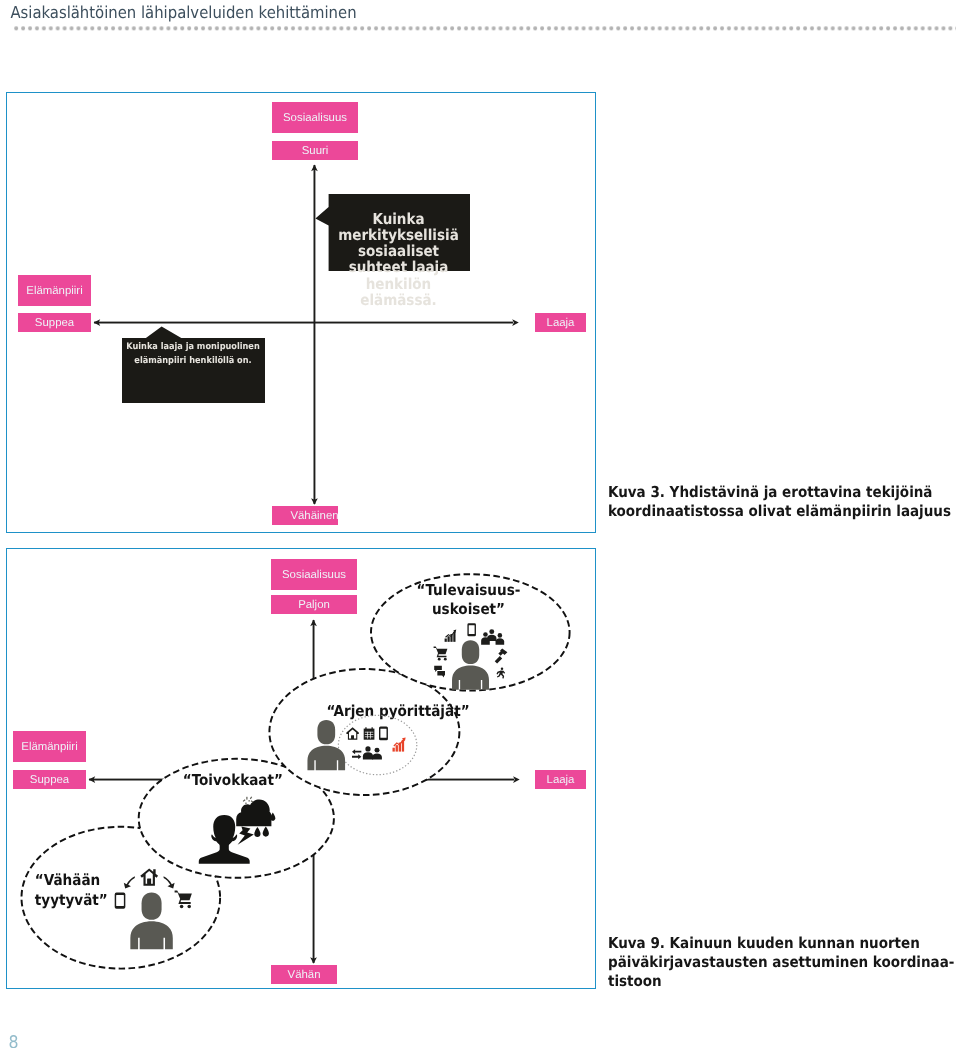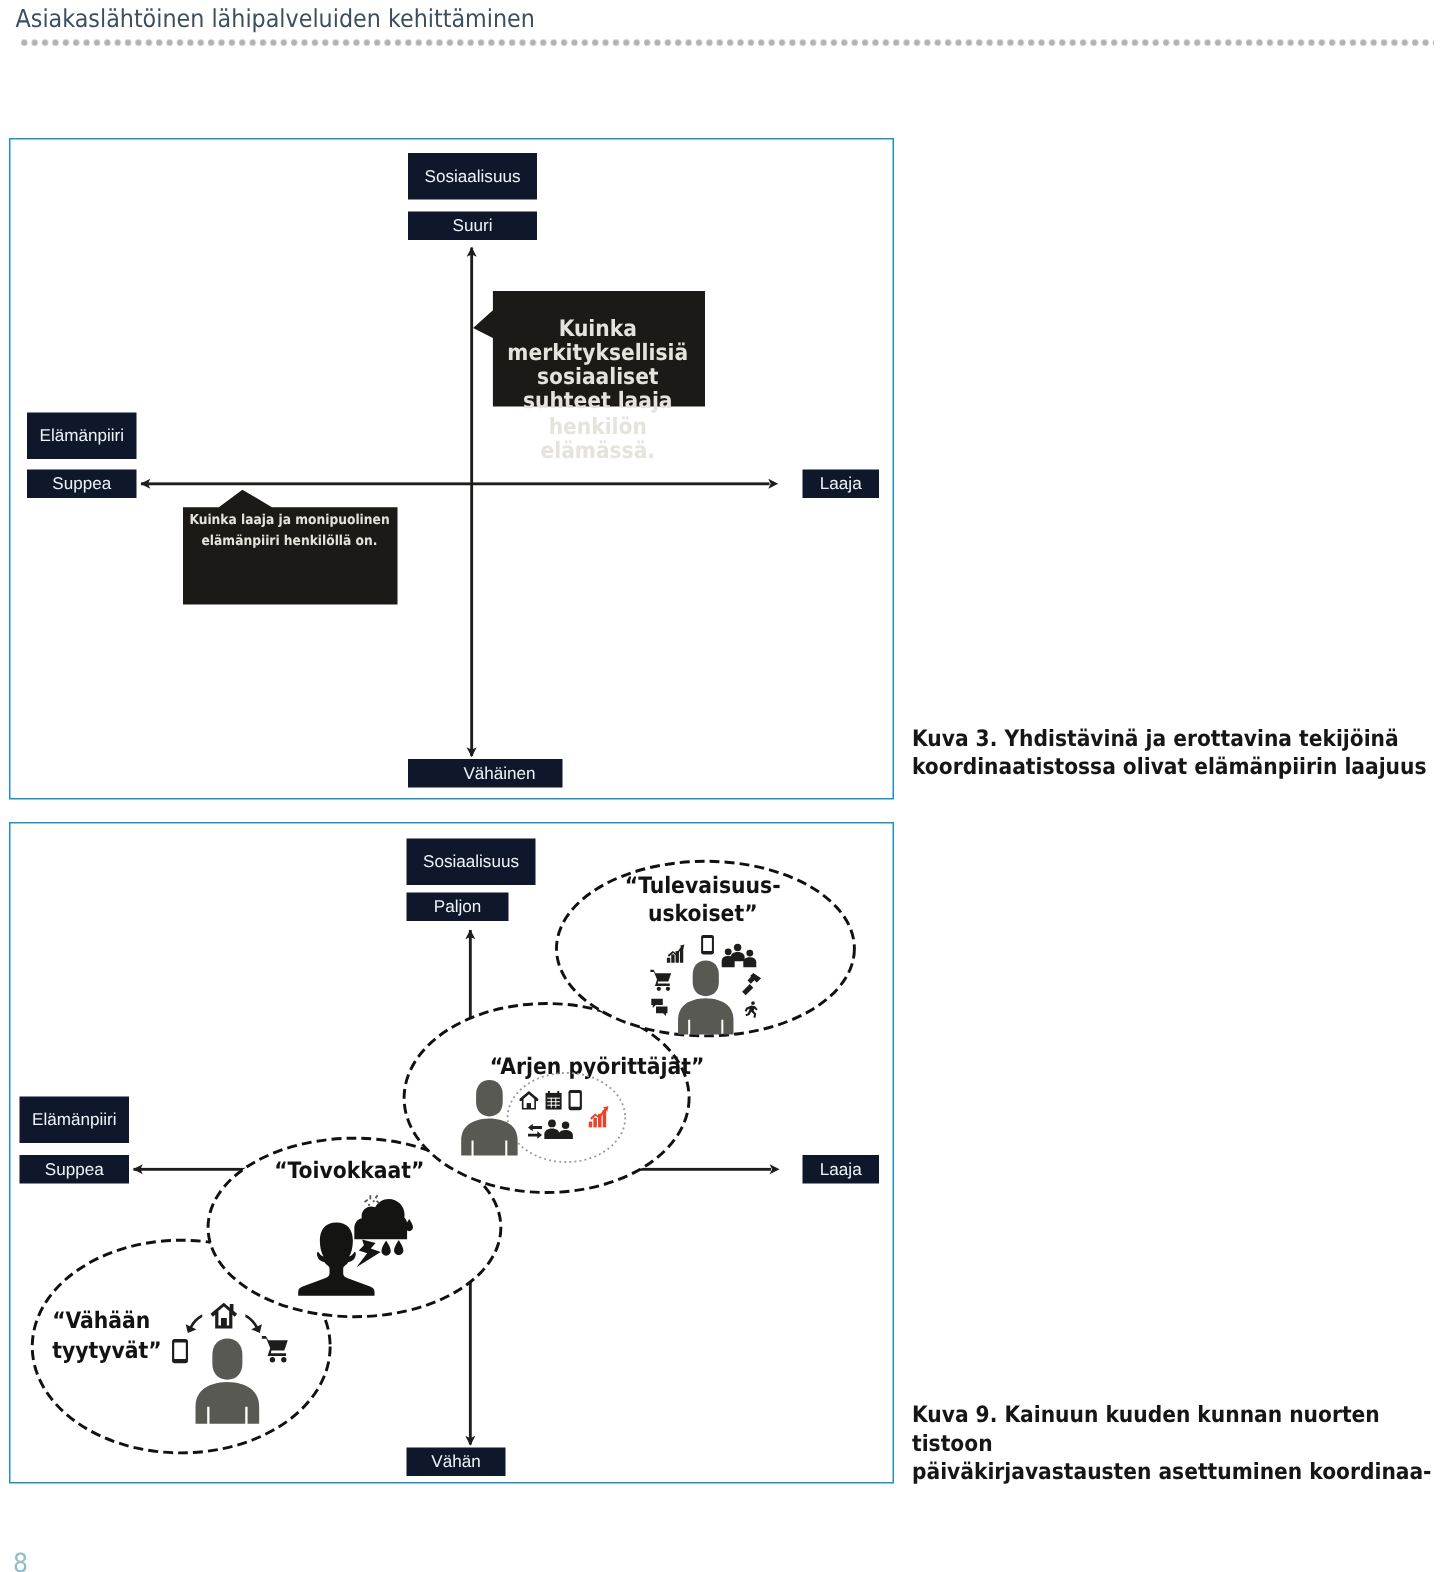--- a/index.html
+++ b/index.html
@@ -9,21 +9,21 @@
 
   
   .hdr-title{position:absolute;left:10.4px;top:3.2px;font-family:"DejaVu Sans Condensed","DejaVu Sans",sans-serif;
     font-size:16.5px;color:#3d4f5d;white-space:nowrap;}
   .hdr-dots{position:absolute;left:0;top:0;width:960px;height:36px;}
 
   
   .fig-frame{position:absolute;border:1.75px solid #1e91c8;background:#fff;box-sizing:border-box;}
 
   
-  .blbl{position:absolute;background:#0f172a;color:#eef3f8;display:flex;
+  .blbl{position:absolute;background:#ec4899;color:#eef3f8;display:flex;
     align-items:center;justify-content:center;box-sizing:border-box;
     font-family:"Liberation Sans",sans-serif;font-size:11.4px;line-height:1;padding-top:2px;}
 
   
   .caption{position:absolute;font-family:"DejaVu Sans Condensed","DejaVu Sans",sans-serif;font-weight:bold;
     font-size:15px;line-height:19.1px;color:#161616;white-space:nowrap;}
 
   
   .elabel{position:absolute;font-family:"DejaVu Sans Condensed","DejaVu Sans",sans-serif;font-weight:bold;
     font-size:15.1px;line-height:19.6px;color:#131313;white-space:nowrap;}
@@ -62,21 +62,21 @@
       <polygon points="93.6,322.55 100.2,319.2 98.6,322.55 100.2,325.9"></polygon>
       <polygon points="518.8,322.55 512.2,319.2 513.8,322.55 512.2,325.9"></polygon>
     </g>
   </svg>
 
   <div class="blbl" style="left:272px;top:102px;width:86px;height:31px;">Sosiaalisuus</div>
   <div class="blbl" style="left:272px;top:141px;width:86px;height:19px;">Suuri</div>
   <div class="blbl" style="left:18px;top:275px;width:73px;height:31px;">Elämänpiiri</div>
   <div class="blbl" style="left:18px;top:313px;width:73px;height:19px;">Suppea</div>
   <div class="blbl" style="left:535px;top:313px;width:51px;height:19px;">Laaja</div>
-  <div class="blbl" style="left:272px;top:506px;width:103px;height:19px;padding-left:19px;">Vähäinen</div>
+  <div class="blbl" style="left:272px;top:506px;width:66px;height:19px;padding-left:19px;">Vähäinen</div>
 
   <svg class="svgabs" width="960" height="1048" style="pointer-events:none">
     <path d="M328.6,194 H470 V271 H328.6 V225.4 L315.4,218.6 L328.6,206.9 Z" fill="#1b1a16"></path>
   </svg>
   <div style="position:absolute;left:327.5px;top:210.6px;width:142px;text-align:center;color:#e6e3dd;
               font-family:'DejaVu Sans Condensed','DejaVu Sans',sans-serif;font-size:15px;line-height:16.25px;font-weight:600;">
     <div>Kuinka merkityksellisiä</div>
     <div>sosiaaliset suhteet laaja</div>
     <div>henkilön elämässä.</div>
   </div>
@@ -102,21 +102,21 @@
       <rect x="312.6" y="620" width="1.9" height="343"></rect>
       <polygon points="313.55,619.6 310.2,626.2 313.55,624.6 316.9,626.2"></polygon>
       <polygon points="313.55,963.8 310.2,957.2 313.55,958.8 316.9,957.2"></polygon>
       <rect x="89" y="778.6" width="425" height="1.9"></rect>
       <polygon points="88.6,779.55 95.2,776.2 93.6,779.55 95.2,782.9"></polygon>
       <polygon points="519.7,779.55 513.1,776.2 514.7,779.55 513.1,782.9"></polygon>
     </g>
   </svg>
 
   <div class="blbl" style="left:271px;top:559px;width:86px;height:31px;">Sosiaalisuus</div>
-  <div class="blbl" style="left:271px;top:595px;width:68px;height:19px;">Paljon</div>
+  <div class="blbl" style="left:271px;top:595px;width:86px;height:19px;">Paljon</div>
   <div class="blbl" style="left:13px;top:731px;width:73px;height:31px;">Elämänpiiri</div>
   <div class="blbl" style="left:13px;top:770px;width:73px;height:19px;">Suppea</div>
   <div class="blbl" style="left:535px;top:770px;width:51px;height:19px;">Laaja</div>
   <div class="blbl" style="left:271px;top:965px;width:66px;height:19px;">Vähän</div>
 
   <svg class="svgabs" width="960" height="1048" style="pointer-events:none">
     <g fill="#ffffff" stroke="#111" stroke-width="1.95" stroke-dasharray="6.6 3.4">
       <ellipse cx="120.8" cy="897.7" rx="99.3" ry="70.9"></ellipse>
       <ellipse cx="236.3" cy="818.3" rx="97.6" ry="59.5"></ellipse>
       <ellipse cx="364.4" cy="732" rx="95" ry="63"></ellipse>
@@ -321,18 +321,18 @@
                C129.8,882.0 132.0,879.5 134.8,878.1 Z"></path>
     </g>
     <g fill="#1d1d1b">
       <path d="M163.6,876.2 C167.2,878.0 170.0,880.8 171.8,884.2 L174.6,882.8 L173.2,888.6 L167.5,886.3 L170.2,884.8
                C168.6,882.0 166.4,879.5 163.6,878.1 Z"></path>
     </g>
   </svg>
 
   <div class="caption" style="left:608px;top:933.5px;width:350px;">
     <div>Kuva 9. Kainuun kuuden kunnan nuorten</div>
+    <div>päiväkirjavastausten asettuminen koordinaa-</div>
     <div>tistoon</div>
-    <div>päiväkirjavastausten asettuminen koordinaa-</div>
   </div>
 
   <div class="pagenum">8</div>
 </div>
 
 </body></html>

